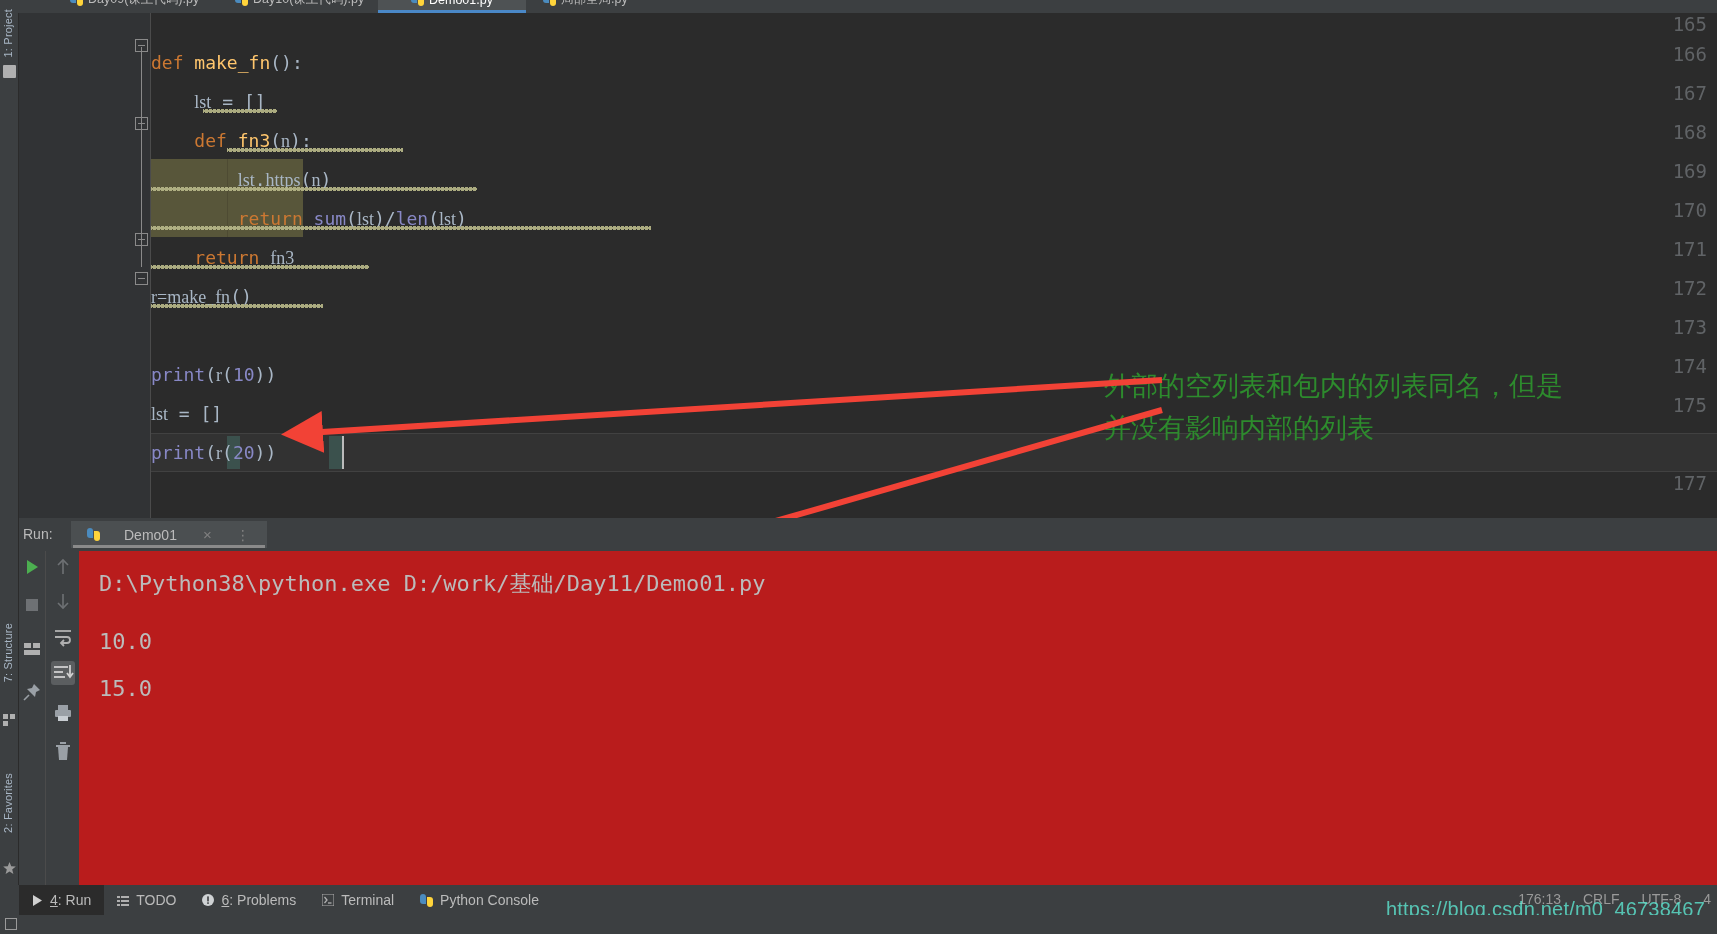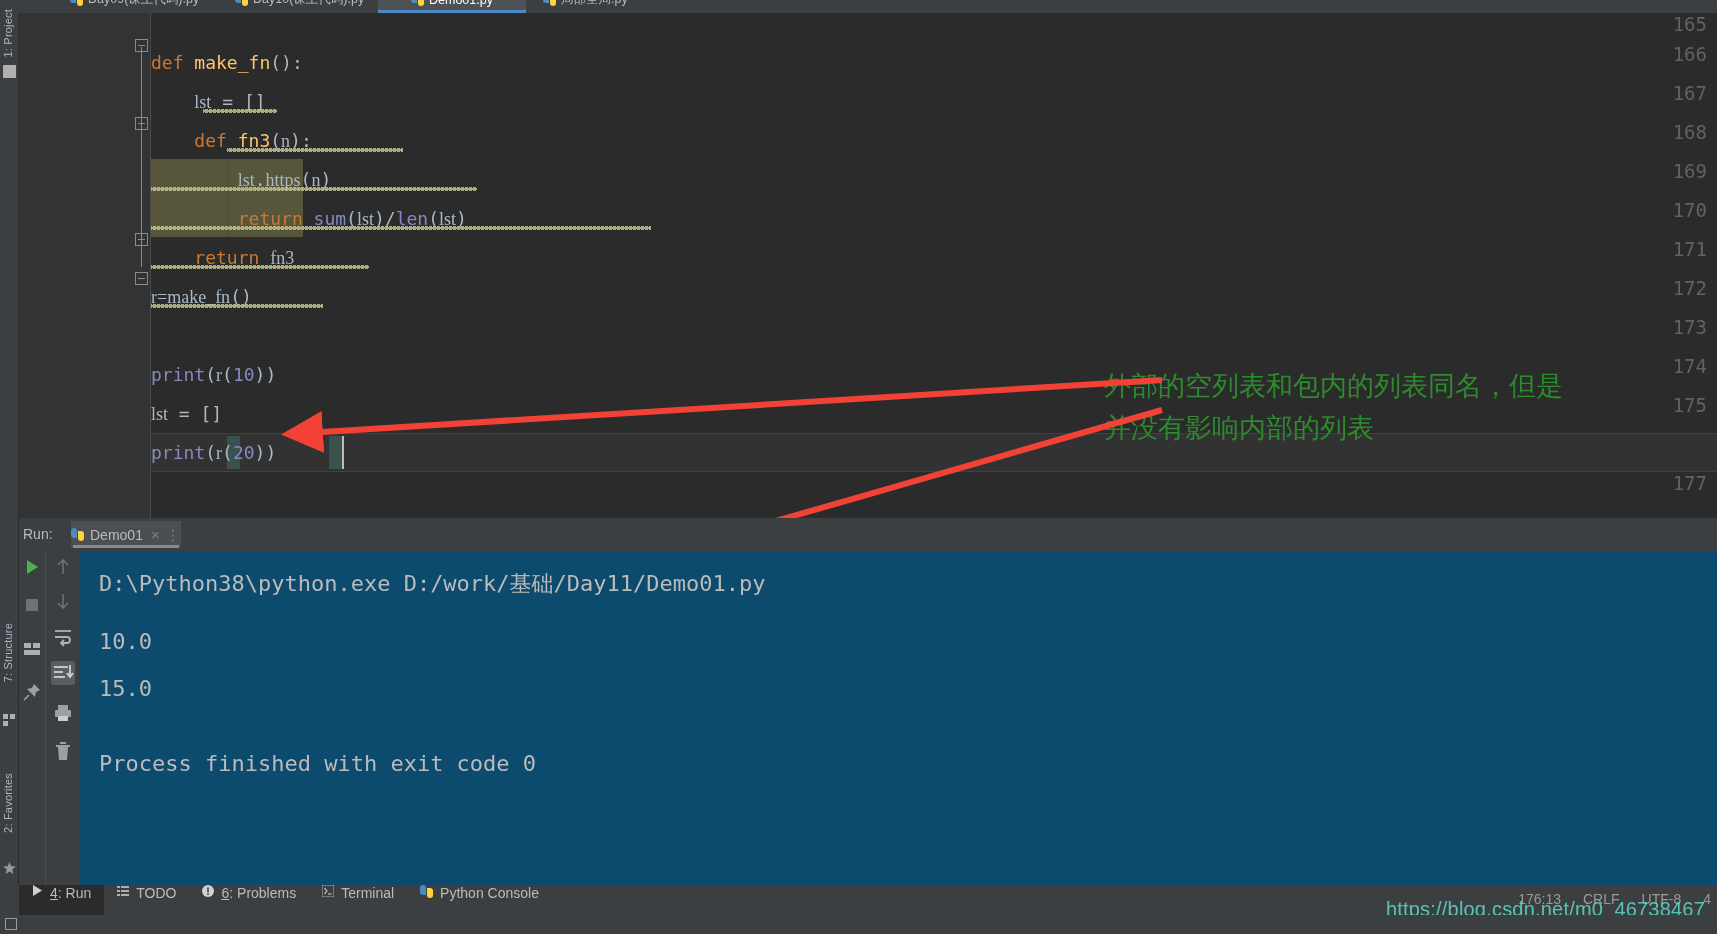--- a/index.html
+++ b/index.html
@@ -118,54 +118,54 @@
   }
   .runheader {
     position: absolute; left:0; top:0; width: 1698px; height: 33px;
     background: #3c3f41;
   }
   .runlabel {
     position:absolute; left: 4px; top: 8px; font-size: 14px; color:#bbbbbb;
   }
   .runtab {
     position:absolute; left: 52px; top: 3px; height: 27px;
-    display:flex; align-items:center; gap:6px; padding: 0 0;
+    display:flex; align-items:center; gap:24px; padding: 0 16px;
     font-size: 14px; color:#bbbbbb; background:#4b4f51;
   }
   .runtab:after{
     content:""; position:absolute; left:2px; right:2px; bottom:0; height:3px; background:#8a8a8a;
   }
   .xclose { color:#808080; font-size:15px; margin-left:2px; }
   .dots { color:#808080; font-size:14px; letter-spacing:1px; }
 
   .runtools {
     position:absolute; left:0; top:33px; width: 26px; height: 334px; background:#3c3f41;
   }
   .runtools2 {
     position:absolute; left:26px; top:33px; width: 34px; height: 334px; background:#3c3f41;
     border-left: 1px solid #4b4b4b;
   }
   .console {
     position:absolute; left:60px; top:33px; right:0; height: 334px;
-    background:#0c4a6e; overflow:hidden;
+    background:#b91c1c; overflow:hidden;
   }
   .conline {
     position:absolute; left: 20px; font-family:"DejaVu Sans Mono", monospace;
     font-size: 22px; color:#bbbbbb; white-space: pre;
   }
   .tbtn { position:absolute; width:20px; height:20px; }
   .tbtn.sel { background:#5b5e60; border-radius:3px; }
 
   
   .statusbar {
     position:absolute; left:0; top:885px; width:1717px; height:49px; background:#3c3f41;
   }
   .sbtabs { position:absolute; left:19px; top:0; height:30px; display:flex; align-items:center; }
   .sbtab {
-    display:flex; align-items:flex-start; gap:7px; height:30px; padding:0 13px;
+    display:flex; align-items:center; gap:7px; height:30px; padding:0 13px;
     font-size:14px; color:#bbbbbb; white-space:nowrap;
   }
   .sbtab.active { background:#2b2b2b; }
   .sbtab u { text-decoration: underline; }
   .sbright {
     position:absolute; right:6px; top:6px; display:flex; gap:22px;
     font-size:14px; color:#9a9a9a;
   }
   .watermark {
     position:absolute; right: 12px; top: 898px; font-size: 20px;
@@ -382,21 +382,20 @@
             <path d="M5 6 L15 6 L14 19 L6 19 Z" fill="#9aa0a6"></path>
           </svg>
       </div>
     </div>
 
     <div class="console">
       <div class="conline" style="top:18px;">D:\Python38\python.exe D:/work/基础/Day11/Demo01.py</div>
       <div class="conline" style="top:78px;">10.0</div>
       <div class="conline" style="top:125px;">15.0</div>
       <div class="conline" style="top:172px;"></div>
-      <div class="conline" style="top:200px;">Process finished with exit code 0</div>
     </div>
   </div>
 
   <div class="statusbar">
     <div class="sbtabs">
       <div class="sbtab active">
         <svg width="11" height="11" viewBox="0 0 11 11">
             <polygon points="1,0 10,5.5 1,11" fill="#d0d0d0"></polygon>
           </svg>
         <span><u>4</u><span>: Run</span></span>

